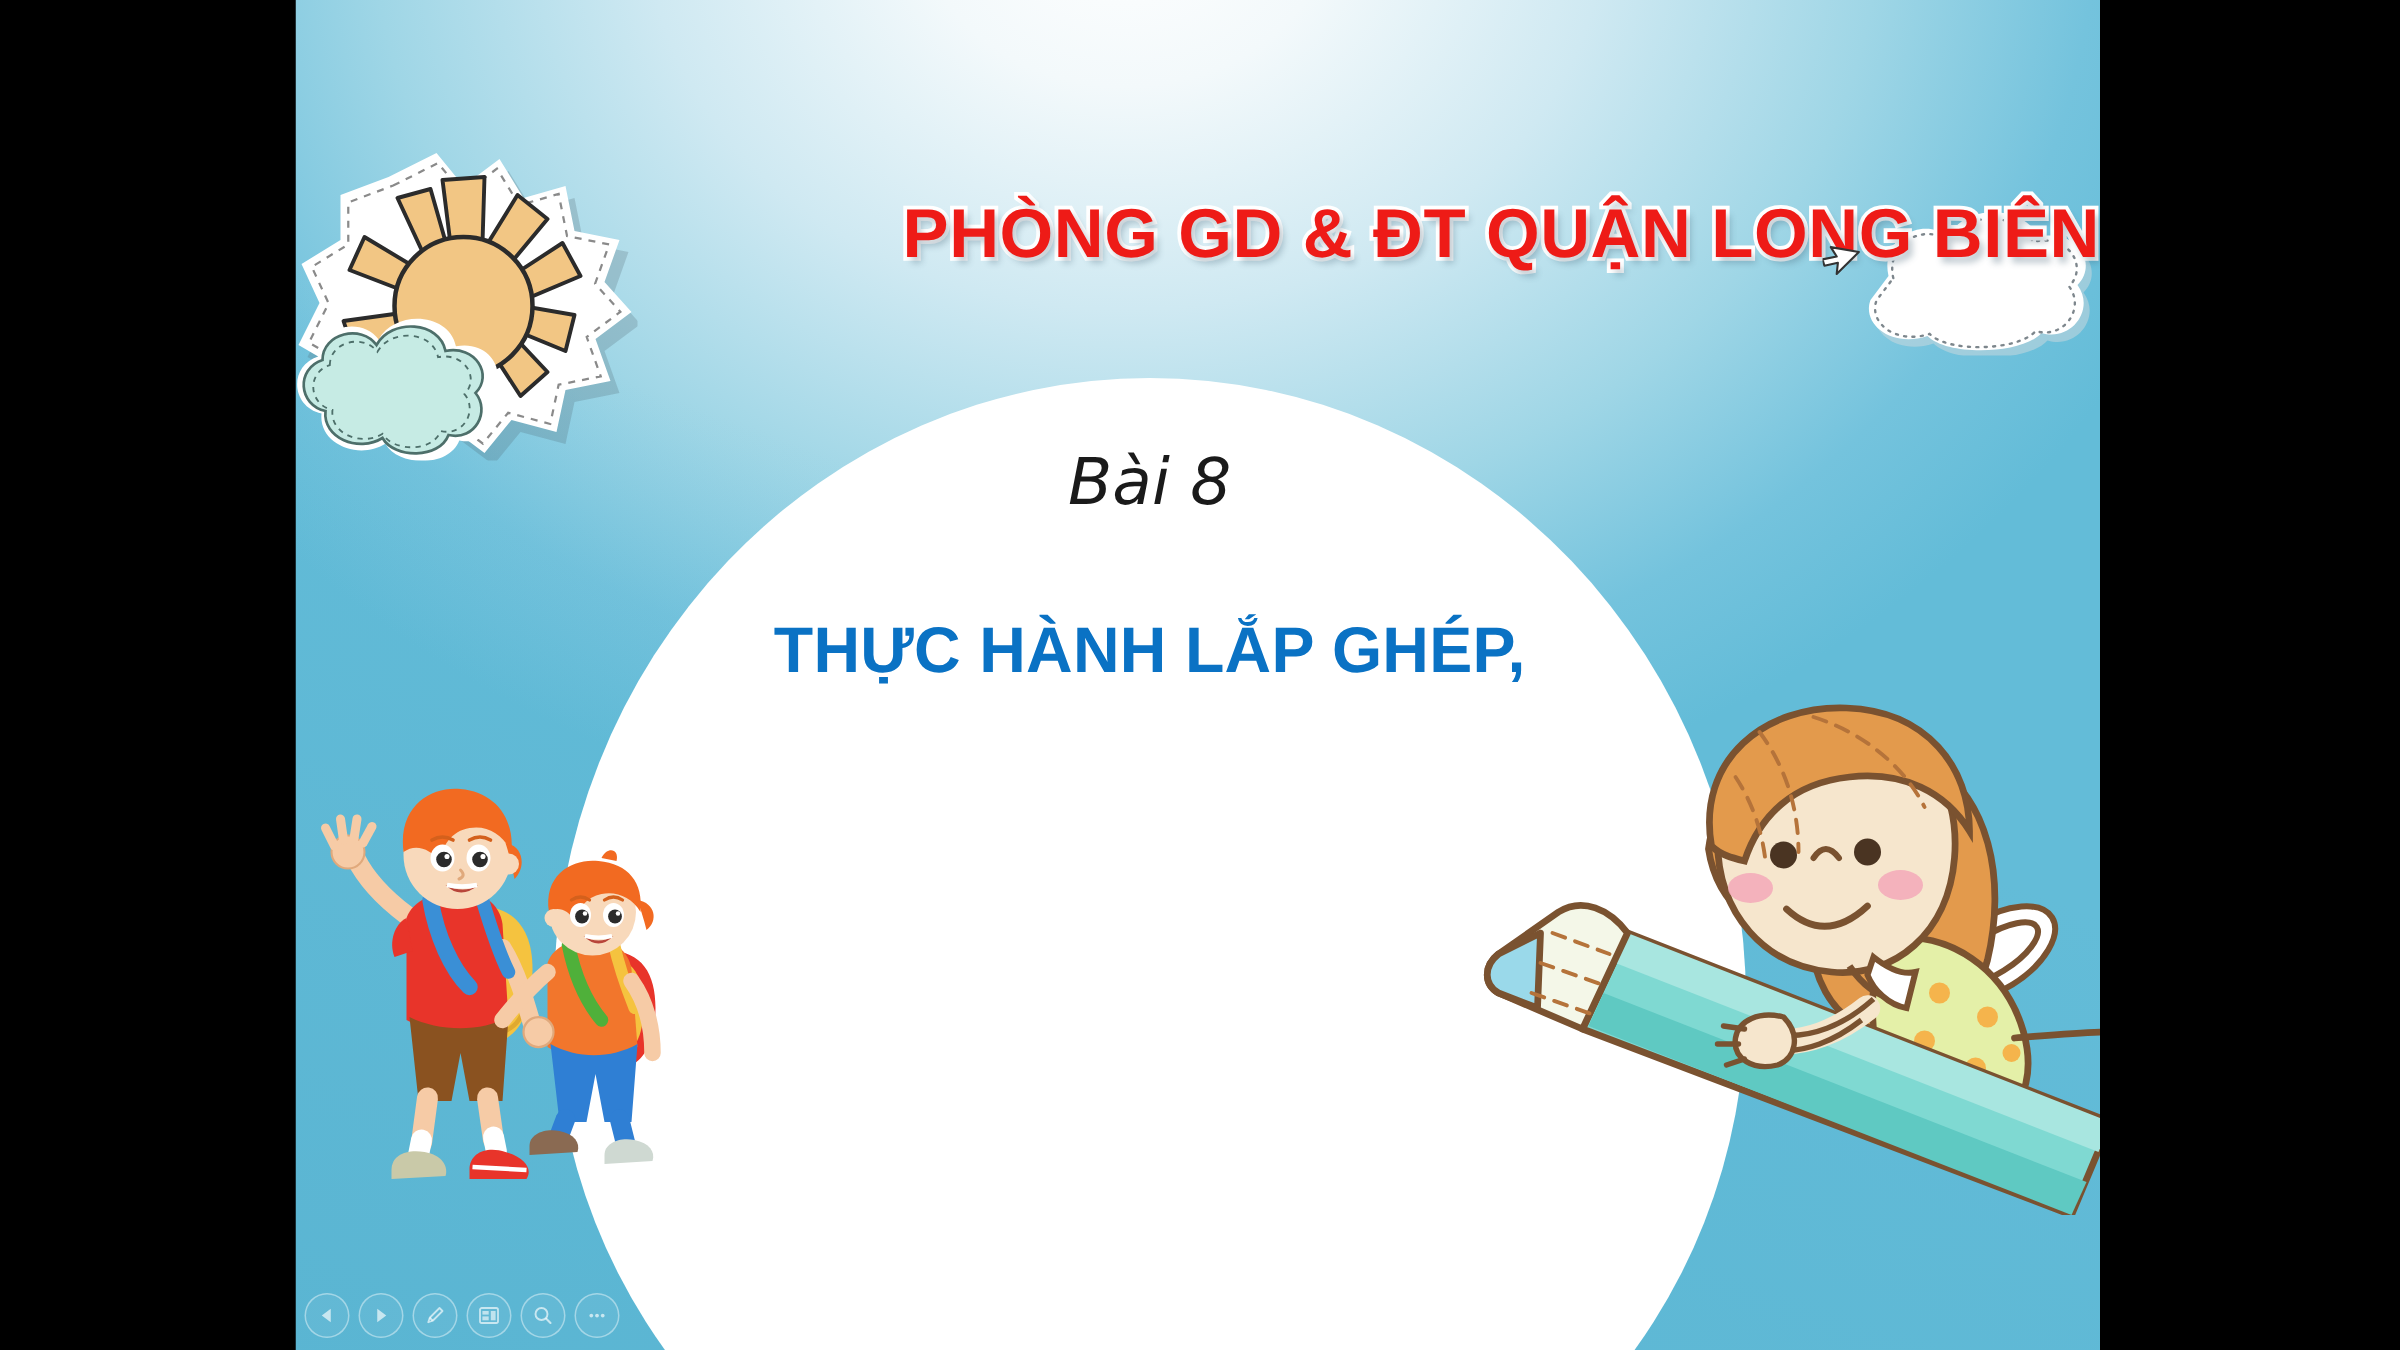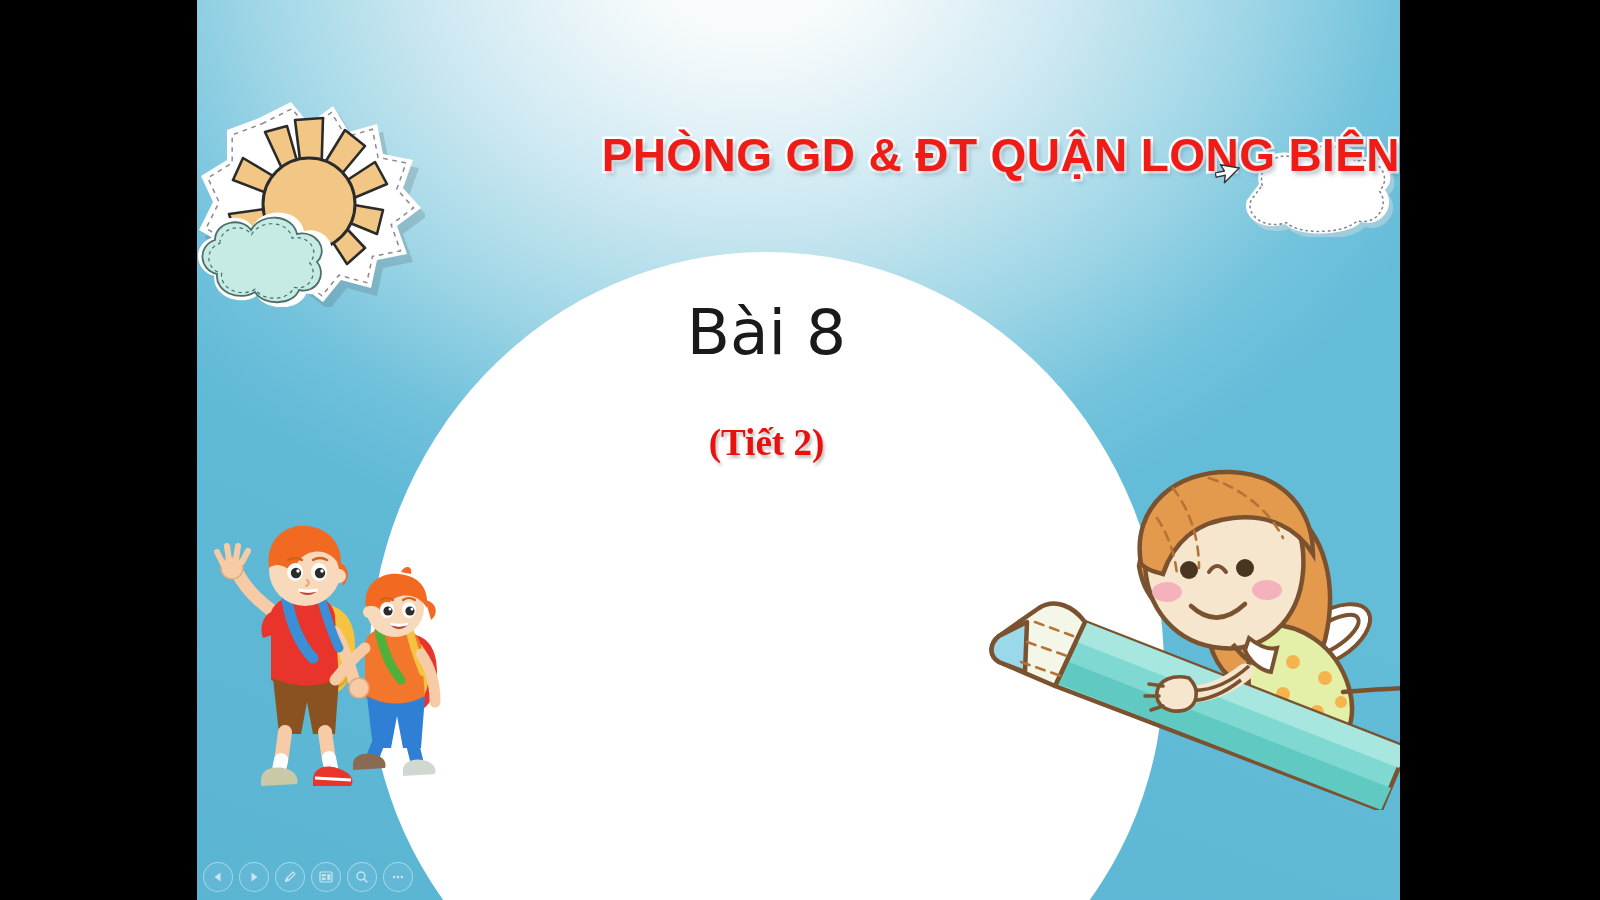--- a/index.html
+++ b/index.html
@@ -78,25 +78,26 @@
     position: absolute;
     left: 172px;
     top: 252px;
     width: 795px;
     z-index: 8;
     text-align: center;
   }
 
   .lesson-number {
     margin-top: 48px;
-    font-size: 63px;
+    font-size: 43px;
     line-height: 1.05;
     font-weight: 400;
     color: #1a1a1a;
     font-family: "DejaVu Sans", sans-serif;
+    font-style: italic;
   }
 
   .lesson-title {
     margin-top: 55px;
     font-size: 43px;
     line-height: 1.62;
     font-weight: 800;
     color: #0a72c4;
     letter-spacing: 0.2px;
     font-family: "Liberation Sans", sans-serif;
@@ -218,22 +219,22 @@
       </svg>
     </div>
 
     <div class="content-oval"></div>
 
     <div class="page-title">PHÒNG GD &amp; ĐT QUẬN LONG BIÊN</div>
 
     <div class="text-block">
       <div class="lesson-number">Bài 8</div>
       <div class="lesson-title">
-      </div>
-      <div class="lesson-period">(Tiết 2)</div>
+        <div>THỰC HÀNH LẮP GHÉP,</div>
+      </div>
     </div>
 
     <div class="deco front" id="kids-group">
       <svg viewBox="0 0 262 282" width="262" height="282">
 
         <g>
 
           <path d="M62,98 C46,86 34,72 28,60" stroke="#f6cba6" stroke-width="13" stroke-linecap="round" fill="none"></path>
 
           <g fill="#f6cba6" stroke="#e0a97c" stroke-width="1.4">

